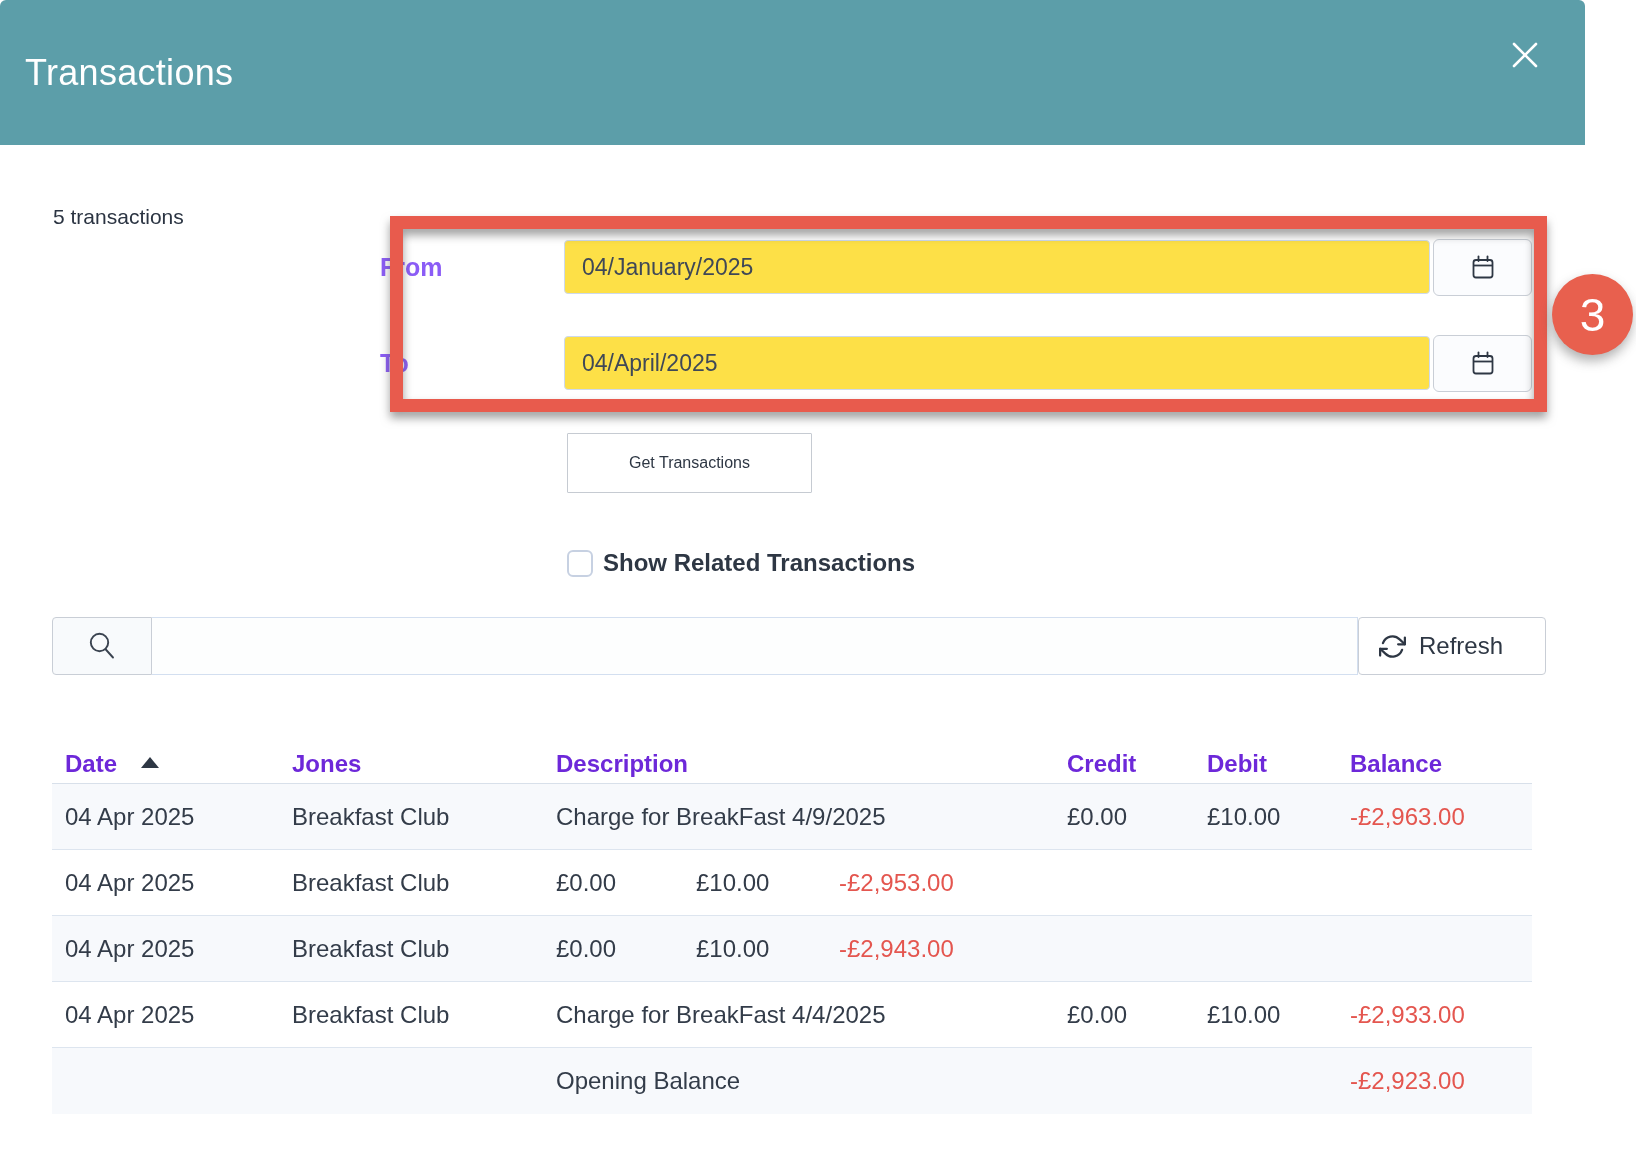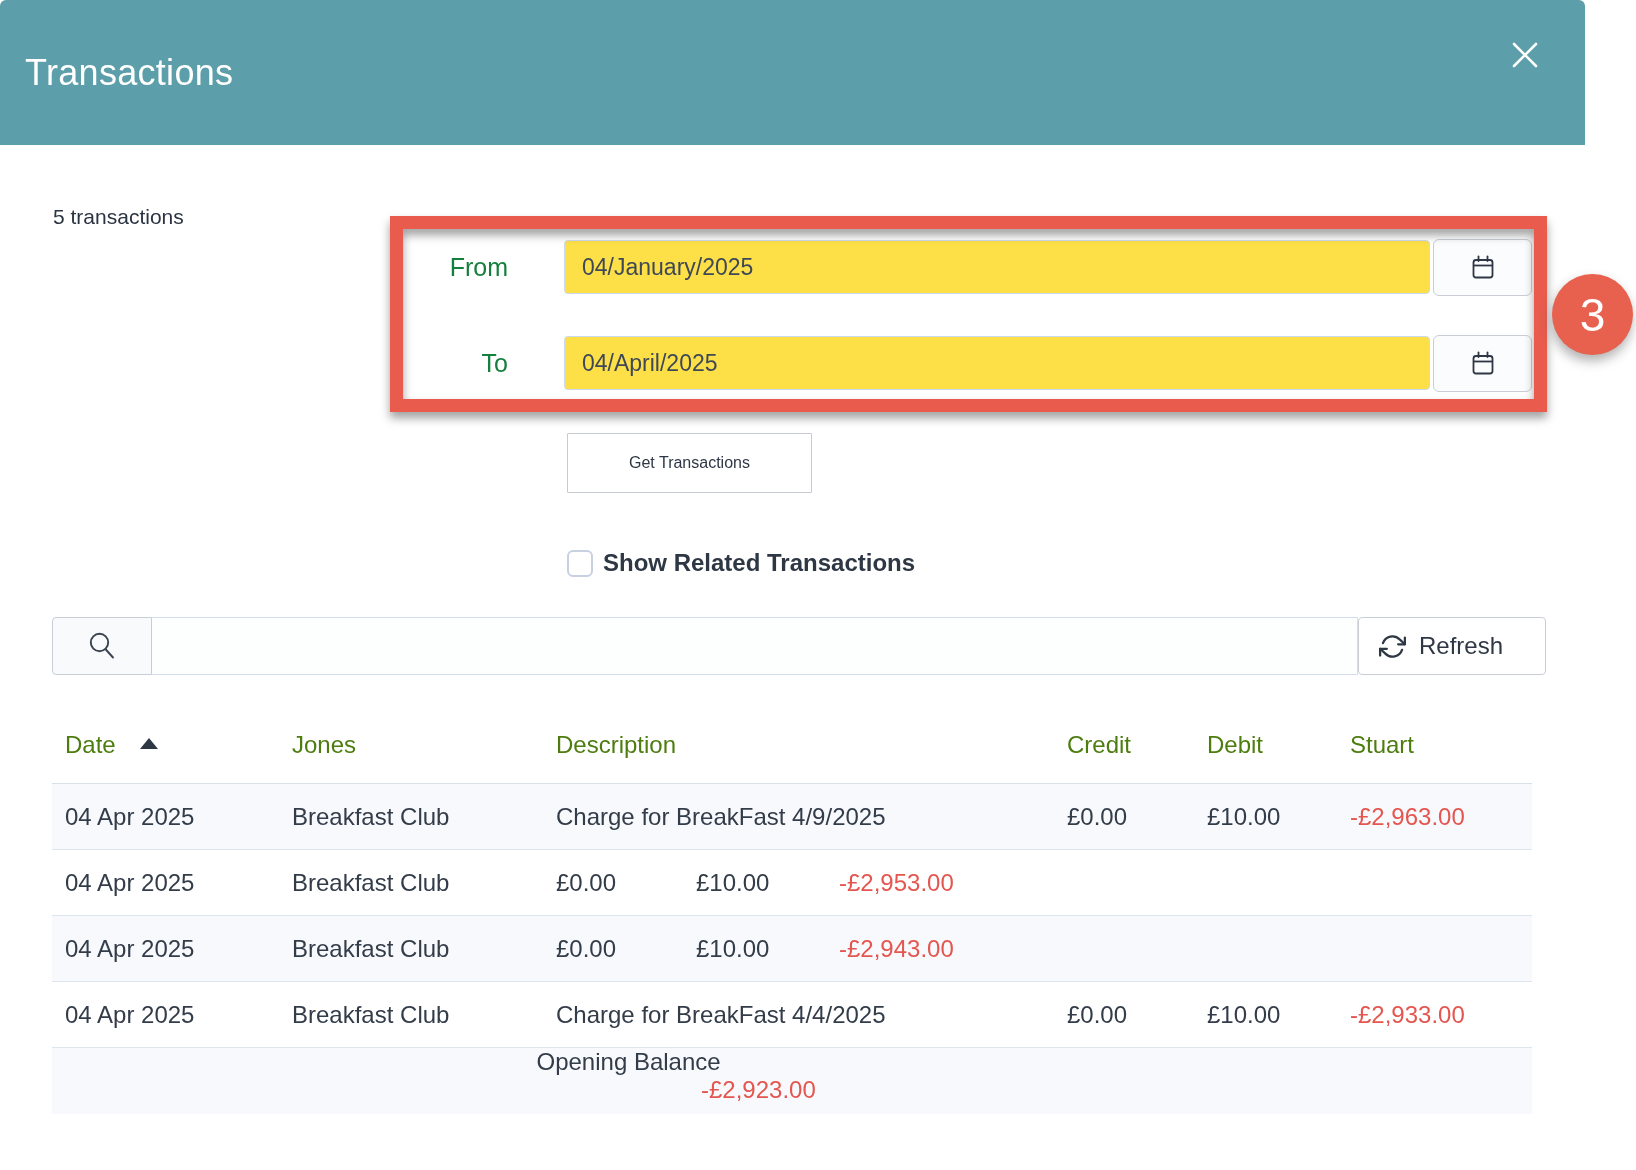--- a/index.html
+++ b/index.html
@@ -23,21 +23,21 @@
     filter:drop-shadow(0 6px 5px rgba(80,80,80,.55));
     pointer-events:none;
   }
   .step-badge {
     position:absolute; left:1552px; top:274px; width:81px; height:81px;
     border-radius:50%; background:#E8604E; color:#fff; font-size:46px;
     display:flex; align-items:center; justify-content:center;
     filter:drop-shadow(-1px 6px 6px rgba(80,80,80,.45));
   }
 
-  .field-label { position:absolute; left:380px; width:128px; text-align:right; font-size:25px; font-weight:400; color:#15803d; }
+  .field-label { position:absolute; left:380px; width:128px; text-align:left; font-size:25px; font-weight:700; color:#8b5cf6; }
   .lbl-from { top:240px; height:54px; line-height:54px; }
   .lbl-to   { top:336px; height:54px; line-height:54px; }
 
   .date-input {
     position:absolute; left:564px; width:866px; height:54px;
     border:1px solid #cdd9ec; border-radius:4px; background:#fde047;
     font-family:"Liberation Sans", sans-serif; font-size:23px; color:#3f4857; padding:0 17px; outline:none;
   }
   .inp-from { top:240px; }
   .inp-to   { top:336px; }
@@ -75,26 +75,26 @@
   }
   .refresh-btn {
     position:absolute; left:1306px; top:0; width:188px; height:58px;
     border:1px solid #c9ced6; border-radius:4px; background:#fff;
     display:flex; align-items:center; gap:13px; padding-left:20px;
     font-family:"Liberation Sans", sans-serif; font-size:24px; color:#2e3744; cursor:pointer;
   }
 
   .table { position:absolute; left:52px; top:700px; width:1480px; }
   .t-head {
-    display:flex; height:84px; align-items:flex-end; padding-bottom:24px;
-    border-bottom:1px solid #d8e0ea; font-size:24px; font-weight:400; color:#4d7c0f;
+    display:flex; height:84px; align-items:flex-end; padding-bottom:5px;
+    border-bottom:1px solid #d8e0ea; font-size:24px; font-weight:700; color:#6d28d9;
   }
   .t-row { display:flex; height:66px; align-items:center; font-size:24px; color:#333c49; border-bottom:1px solid #dde5ef; }
   .t-body .t-row:nth-child(odd) { background:#f7f9fc; }
-  .t-body .t-row:last-child { border-bottom:none;flex-direction:column; }
+  .t-body .t-row:last-child { border-bottom:none; }
   .col-date   { width:240px; padding-left:13px; display:flex; align-items:center; }
   .col-group  { width:264px; }
   .col-desc   { width:511px; }
   .col-credit { width:140px; }
   .col-debit  { width:143px; }
   .col-balance{ width:182px; }
   .neg { color:#E4564F; }
   .sort-up {
     display:inline-block; margin-left:24px; width:0; height:0;
     border-left:9px solid transparent; border-right:9px solid transparent;
@@ -180,21 +180,21 @@
     <div class="table">
       <div class="t-head">
         <div class="col-date">
           <span>Date</span>
           <span class="sort-up"></span>
         </div>
         <div class="col-group">Jones</div>
         <div class="col-desc">Description</div>
         <div class="col-credit">Credit</div>
         <div class="col-debit">Debit</div>
-        <div class="col-balance">Stuart</div>
+        <div class="col-balance">Balance</div>
       </div>
       <div class="t-body">
         <div class="t-row">
           <div class="col-date">04 Apr 2025</div>
           <div class="col-group">Breakfast Club</div>
           <div class="col-desc">Charge for BreakFast 4/9/2025</div>
           <div class="col-credit">£0.00</div>
           <div class="col-debit">£10.00</div>
           <div class="col-balance neg">-£2,963.00</div>
         </div>

